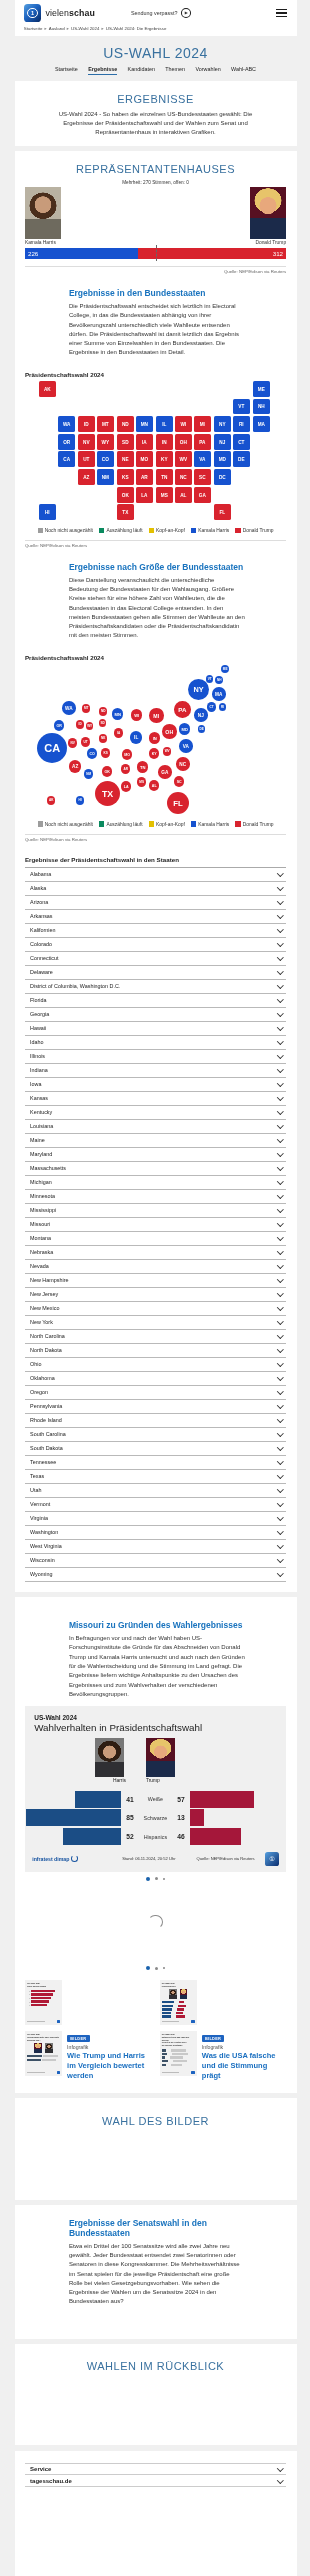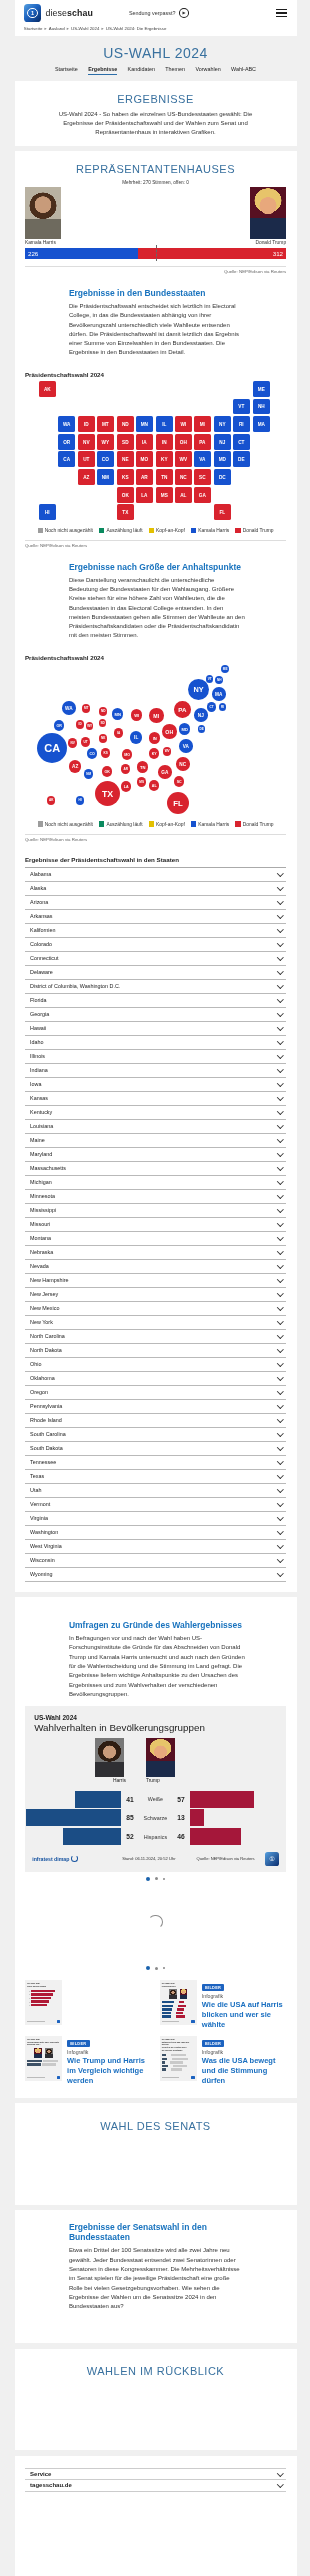--- a/index.html
+++ b/index.html
@@ -125,21 +125,21 @@
 </head>
 <body>
 
 <div class="page">
 
   <header class="hdr">
     <div class="hdr-top">
       <div class="logo-sq">
           <div class="logo-globe">1</div>
         </div>
-      <div class="logo-word"><span>diese</span><b>schau</b></div>
+      <div class="logo-word"><span>vielen</span><b>schau</b></div>
       <div class="sendung">
           <span>Sendung verpasst?</span>
           <span class="play">▶</span>
         </div>
       <div class="burger">
           <i></i>
           <i></i>
           <i></i>
         </div>
     </div>
@@ -263,21 +263,21 @@
         </span>
         <span class="it">
           <span class="sw" style="background: rgb(216, 35, 46);"></span>
           <span>Donald Trump</span>
         </span>
       </div>
     <div class="rule"></div>
     <div class="quelle">Quelle: NEP/Edison via Reuters</div>
 
     <div class="narrow">
-      <h3 class="sub-head">Ergebnisse nach Größe der Anhaltspunkte</h3>
+      <h3 class="sub-head">Ergebnisse nach Größe der Bundesstaaten</h3>
       <p class="body-text">Diese Darstellung veranschaulicht die unterschiedliche Bedeutung der Bundesstaaten für den Wahlausgang. Größere Kreise stehen für eine höhere Zahl von Wahlleuten, die die Bundesstaaten in das Electoral College entsenden. In den meisten Bundesstaaten gehen alle Stimmen der Wahlleute an den Präsidentschaftskandidaten oder die Präsidentschaftskandidatin mit den meisten Stimmen.</p>
     </div>
 
     <div class="chart-label">Präsidentschaftswahl 2024</div>
     <div class="bubblemap" id="bubble-map">
         <div class="bub" style="left: 190px; top: 0.5px; height: 8.3px; width: 8.3px; background: rgb(22, 82, 207); font-size: 3.1px;">ME</div>
         <div class="bub" style="left: 175px; top: 11px; height: 7.3px; width: 7.3px; background: rgb(22, 82, 207); font-size: 3.1px;">VT</div>
         <div class="bub" style="left: 184px; top: 11.4px; height: 8.3px; width: 8.3px; background: rgb(22, 82, 207); font-size: 3.1px;">NH</div>
         <div class="bub" style="left: 157px; top: 15px; height: 21px; width: 21px; background: rgb(22, 82, 207); font-size: 7.3px;">NY</div>
         <div class="bub" style="left: 181px; top: 23px; height: 13.5px; width: 13.5px; background: rgb(22, 82, 207); font-size: 4.7px;">MA</div>
@@ -556,27 +556,27 @@
         </li>
         <li>
           <span>Wyoming</span>
           <i class="chev"></i>
         </li>
       </ul>
   </section>
 
   <section class="card umf">
     <div class="narrow">
-      <h3 class="sub-head">Umfragen zu Gründe des Wahlergebnisses</h3>
+      <h3 class="sub-head">Missouri zu Gründen des Wahlergebnisses</h3>
       <p class="body-text">In Befragungen vor und nach der Wahl haben US-Forschungsinstitute die Gründe für das Abschneiden von Donald Trump und Kamala Harris untersucht und auch nach den Gründen für die Wahlentscheidung und die Stimmung im Land gefragt. Die Ergebnisse liefern wichtige Anhaltspunkte zu den Ursachen des Ergebnisses und zum Wahlverhalten der verschiedenen Bevölkerungsgruppen.</p>
     </div>
 
     <div class="demo-card">
       <div class="demo-kicker">US-Wahl 2024</div>
-      <div class="demo-title">Wahlverhalten in Bevölkerungsgruppen</div>
+      <div class="demo-title">Wahlverhalten in Präsidentschaftswahl</div>
       <div class="demo-photos">
         <div class="p ph-h2" style="left:70px"></div>
         <div class="p ph-t" style="left:121px"></div>
         <div class="n" style="left:88px">Harris</div>
         <div class="n" style="left:121px">Trump</div>
       </div>
       <div class="demo-rows" id="demo-rows">
           <div class="demo-row">
             <div class="bl" style="width: 46px;"></div>
             <div class="num">41</div>
@@ -690,21 +690,20 @@
                 <span class="bar" style="width: 8.8px; background: rgb(27, 77, 133);"></span>
                 <span class="n"></span>
                 <span class="bar" style="width: 9.8px; background: rgb(176, 26, 54);"></span>
               </div>
             </div>
             <div class="foot">
               <i></i>
               <b></b>
             </div>
           </div>
-          <div class="tx-col"><span class="badge">BILDER</span><div class="kicker">Infografik</div><h4 class="t-title">Wie die USA auf Harris blicken und wer sie wählte</h4></div>
         </article>
         <article class="teaser">
           <div class="thumb">
             <div class="tt">US-Wahl 2024</div>
             <div class="tt">Überwiegend gute oder schlechte</div>
             <div class="tt">Meinung von...</div>
             <div class="mini-photos">
               <span class="ph-t"></span>
               <span class="ph-h2"></span>
             </div>
@@ -716,21 +715,21 @@
               <div class="r">
                 <span class="bar" style="width: 14.5px; background: rgb(61, 81, 102);"></span>
                 <span class="bar" style="width: 13.5px; background: rgb(201, 201, 201);"></span>
               </div>
             </div>
             <div class="foot">
               <i></i>
               <b></b>
             </div>
           </div>
-          <div class="tx-col"><span class="badge">BILDER</span><div class="kicker">Infografik</div><h4 class="t-title">Wie Trump und Harris im Vergleich wichtige werden</h4></div>
+          <div class="tx-col"><span class="badge">BILDER</span><div class="kicker">Infografik</div><h4 class="t-title">Wie Trump und Harris im Vergleich bewertet werden</h4></div>
         </article>
         <article class="teaser">
           <div class="thumb">
             <div class="tt">US-Wahl 2024</div>
             <div class="tt">Entwickelt sich das Land auf diesem</div>
             <div class="tt">Gebiet in die richtige oder</div>
             <div class="tt">die falsche Richtung?</div>
             <div class="mini-bars">
               <div class="r">
                 <span class="bar" style="width: 4.1px; background: rgb(61, 81, 102);"></span>
@@ -756,28 +755,28 @@
                 <span class="bar" style="width: 4.1px; background: rgb(61, 81, 102);"></span>
                 <span class="n"></span>
                 <span class="bar" style="width: 11.4px; background: rgb(201, 201, 201);"></span>
               </div>
             </div>
             <div class="foot">
               <i></i>
               <b></b>
             </div>
           </div>
-          <div class="tx-col"><span class="badge">BILDER</span><div class="kicker">Infografik</div><h4 class="t-title">Was die USA bewegt und die Stimmung dürfen</h4></div>
+          <div class="tx-col"><span class="badge">BILDER</span><div class="kicker">Infografik</div><h4 class="t-title">Was die USA falsche und die Stimmung prägt</h4></div>
         </article>
       </div>
   </section>
 
 
   <section class="card title-card" style="min-height:83px">
-    <h2 class="sec-title">WAHL DES SENATS</h2>
+    <h2 class="sec-title">WAHL DES BILDER</h2>
   </section>
 
   <section class="card senate-text">
     <div class="narrow">
       <h3 class="sub-head" style="margin-top:3.1px">Ergebnisse der Senatswahl in den Bundesstaaten</h3>
       <p class="body-text">Etwa ein Drittel der 100 Senatssitze wird alle zwei Jahre neu gewählt. Jeder Bundesstaat entsendet zwei Senatorinnen oder Senatoren in diese Kongresskammer. Die Mehrheitsverhältnisse im Senat spielen für die jeweilige Präsidentschaft eine große Rolle bei vielen Gesetzgebungsvorhaben. Wie sehen die Ergebnisse der Wahlen um die Senatssitze 2024 in den Bundesstaaten aus?</p>
     </div>
   </section>
 
   <section class="card title-card" style="min-height:83px">

